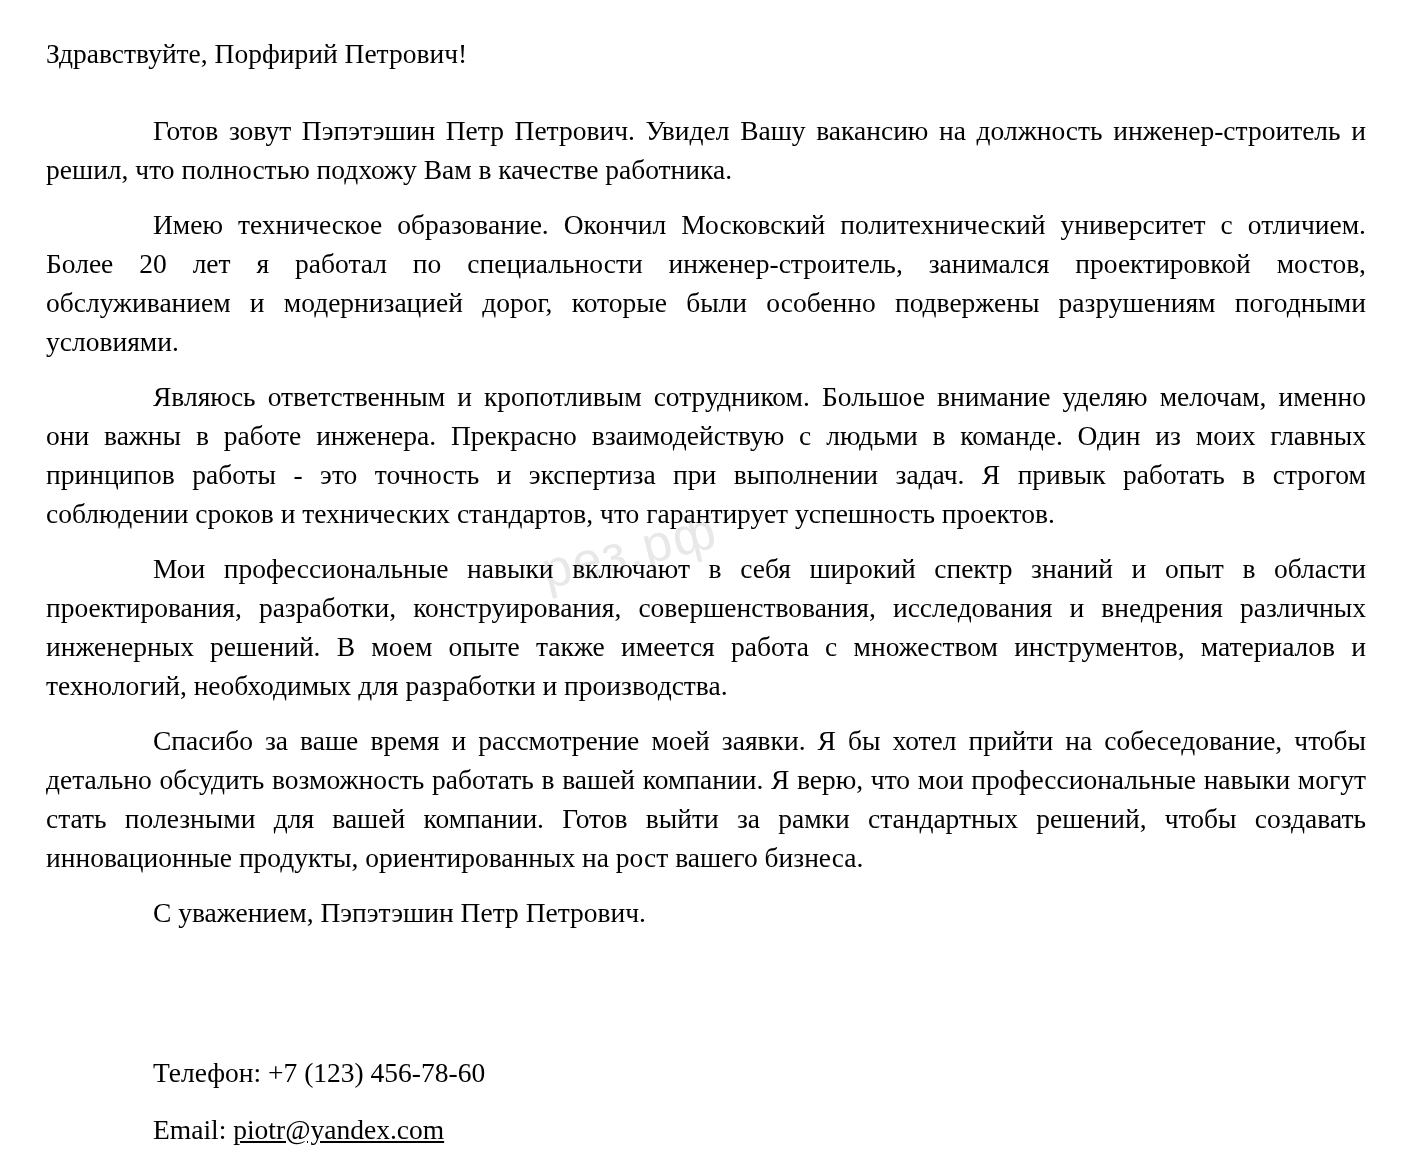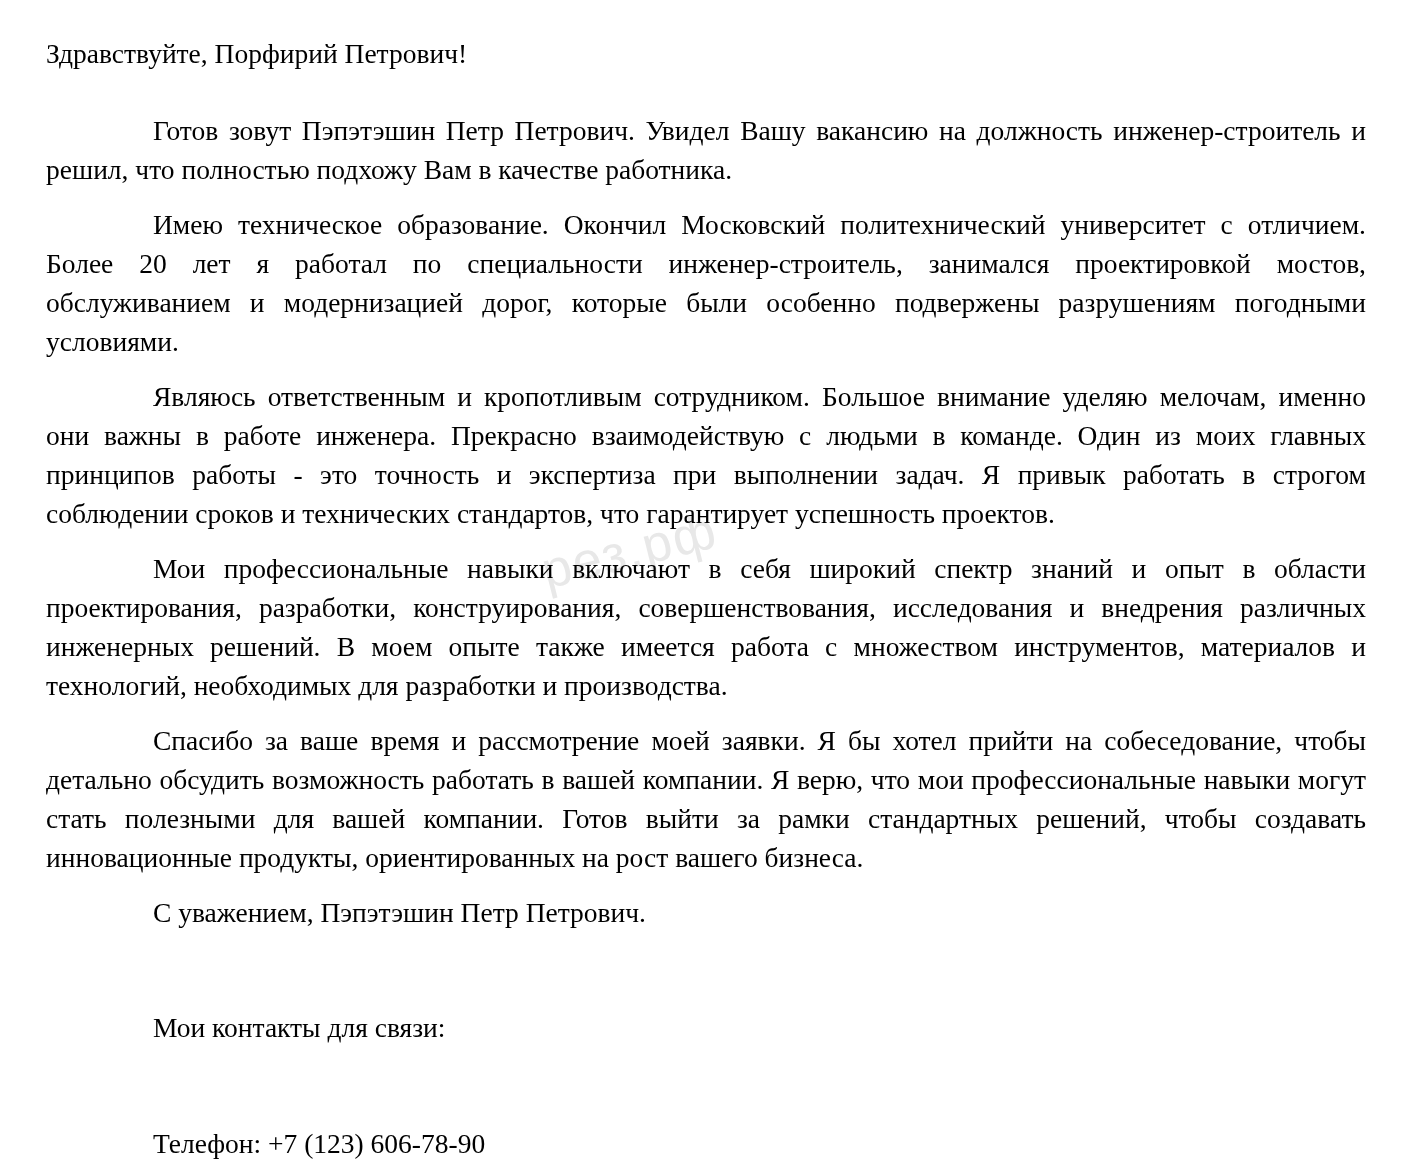--- a/index.html
+++ b/index.html
@@ -88,22 +88,21 @@
     <p>Являюсь ответственным и кропотливым сотрудником. Большое внимание уделяю мелочам, именно они важны в работе инженера. Прекрасно взаимодействую с людьми в команде. Один из моих главных принципов работы - это точность и экспертиза при выполнении задач. Я привык работать в строгом соблюдении сроков и технических стандартов, что гарантирует успешность проектов.</p>
 
     <p>Мои профессиональные навыки включают в себя широкий спектр знаний и опыт в области проектирования, разработки, конструирования, совершенствования, исследования и внедрения различных инженерных решений. В моем опыте также имеется работа с множеством инструментов, материалов и технологий, необходимых для разработки и производства.</p>
 
     <p>Спасибо за ваше время и рассмотрение моей заявки. Я бы хотел прийти на собеседование, чтобы детально обсудить возможность работать в вашей компании. Я верю, что мои профессиональные навыки могут стать полезными для вашей компании. Готов выйти за рамки стандартных решений, чтобы создавать инновационные продукты, ориентированных на рост вашего бизнеса.</p>
 
     <p class="last-line">С уважением, Пэпэтэшин Петр Петрович.</p>
 
     <div class="spacer-md"></div>
 
-    <p class="contacts-heading">Мои контакты для связи:</p>
 
     <div class="spacer-md"></div>
 
-    <p class="contact-line">Телефон: +7 (123) 606-78-90</p>
+    <p class="contact-line">Телефон: +7 (123) 456-78-60</p>
 
     <p class="contact-line"><span>Email: </span><a class="email-link" href="#">piotr@yandex.com</a></p>
 
   </div>
 </div>
 
 </body></html>

